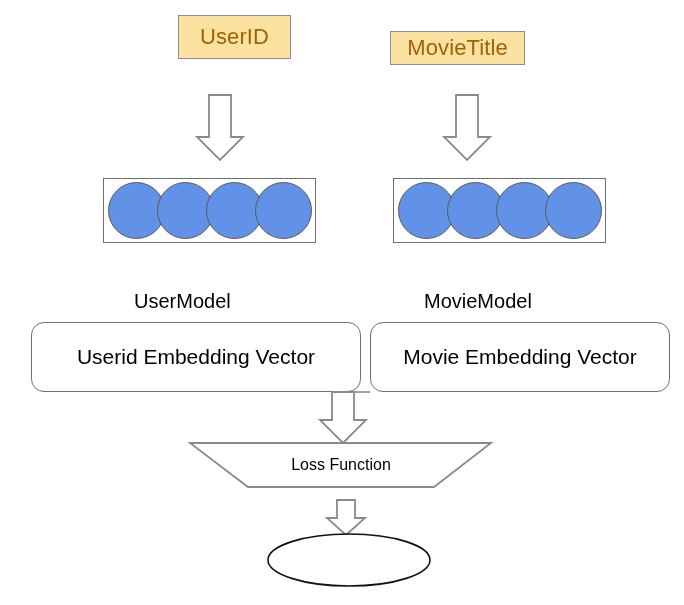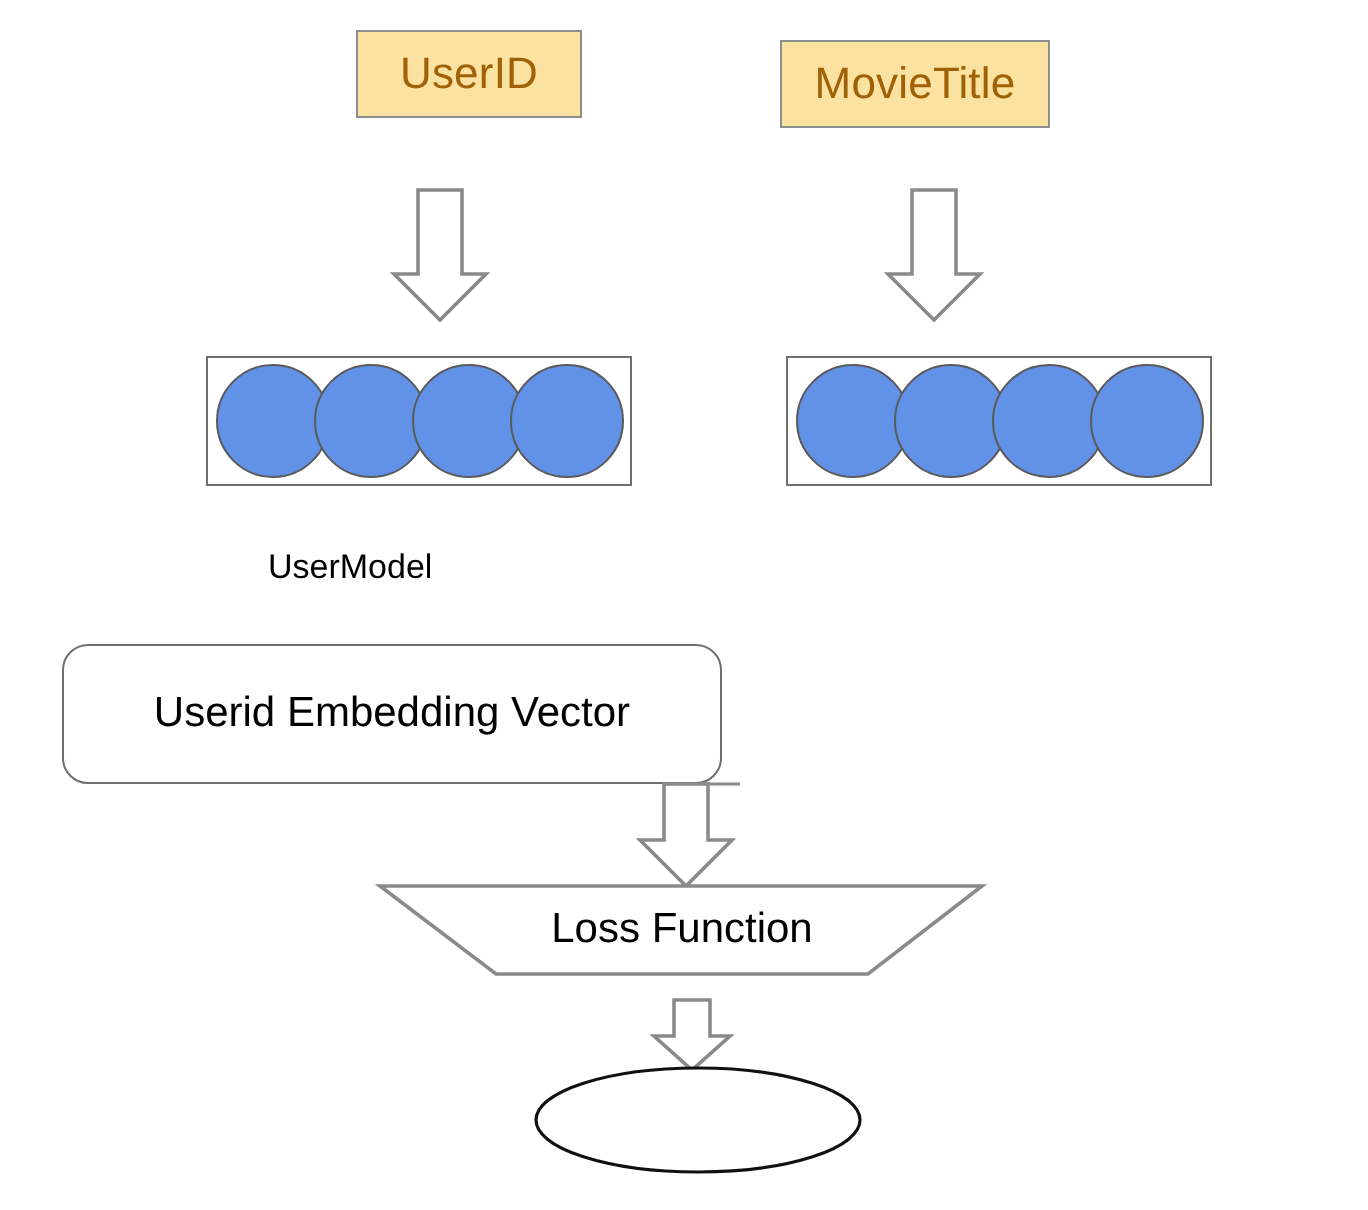--- a/index.html
+++ b/index.html
@@ -25,21 +25,21 @@
     background: #fce2a0;
     border: 1.6px solid #8d8d8d;
     display: flex;
     align-items: center;
     justify-content: center;
     font-size: 22px;
     color: #a16207;
     letter-spacing: 0.1px;
   }
   #input-userid   { left: 178px; top: 15px;  width: 113px; height: 44px; }
-  #input-movietitle { left: 390px; top: 20px; width: 135px; height: 44px; }
+  #input-movietitle { left: 390px; top: 31px; width: 135px; height: 34px; }
 
   
   .model-box {
     position: absolute;
     box-sizing: border-box;
     background: #ffffff;
     border: 1.4px solid #6f6f6f;
     display: flex;
     align-items: center;
     justify-content: center;
@@ -57,23 +57,24 @@
     border-radius: 50%;
     background: #6192e8;
     border: 1.4px solid #5a5a5a;
     box-sizing: border-box;
     margin: 0 -4px;
   }
 
   
   .model-label {
     position: absolute;
-    font-size: 17px;
+    font-size: 20px;
     color: #000000;
     white-space: nowrap;
+    margin-top: 16px;
   }
   #label-usermodel  { left: 134px; top: 274px; }
   #label-moviemodel { left: 424px; top: 274px; }
 
   
   .embed-box {
     position: absolute;
     box-sizing: border-box;
     background: #ffffff;
     border: 1.6px solid #6f6f6f;
@@ -114,21 +115,21 @@
   }
   .connector {
     stroke: #8a8a8a;
     stroke-width: 1.6;
     fill: none;
   }
 
   
   .shape-text {
     position: absolute;
-    font-size: 21px;
+    font-size: 16px;
     color: #000000;
     white-space: nowrap;
     display: flex;
     align-items: center;
     justify-content: center;
   }
   #text-loss-function { left: 241px; top: 450px; width: 200px; height: 30px; }
   #text-rating        { left: 268px; top: 545px; width: 162px; height: 30px; }
 </style>
 </head>
@@ -157,25 +158,29 @@
     <div class="circle-row">
       <span class="neuron" style="background: rgb(97, 146, 232);"></span>
       <span class="neuron" style="background: rgb(97, 146, 232);"></span>
       <span class="neuron" style="background: rgb(97, 146, 232);"></span>
       <span class="neuron" style="background: rgb(97, 146, 232);"></span>
     </div>
   </div>
 
   <div class="model-label" id="label-usermodel">UserModel</div>
 
+  <div class="model-label" id="label-moviemodel">MovieModel</div>
 
   <div class="embed-box" id="embed-userid">
     <span>Userid Embedding Vector</span>
   </div>
 
+  <div class="embed-box" id="embed-movie">
+    <span>Movie Embedding Vector</span>
+  </div>
 
   <svg id="vector-layer" viewBox="0 0 684 605">
 
     <path class="block-arrow" d="M 209 95 L 231 95 L 231 137 L 243 137 L 220 160 L 197 137 L 209 137 Z"></path>
 
     <path class="block-arrow" d="M 456 95 L 478 95 L 478 137 L 490 137 L 467 160 L 444 137 L 456 137 Z"></path>
 
     <path class="connector" d="M 370 392 L 353 392"></path>
 
     <path class="block-arrow" d="M 332 392 L 354 392 L 354 420 L 366 420 L 343 443 L 320 420 L 332 420 Z"></path>

